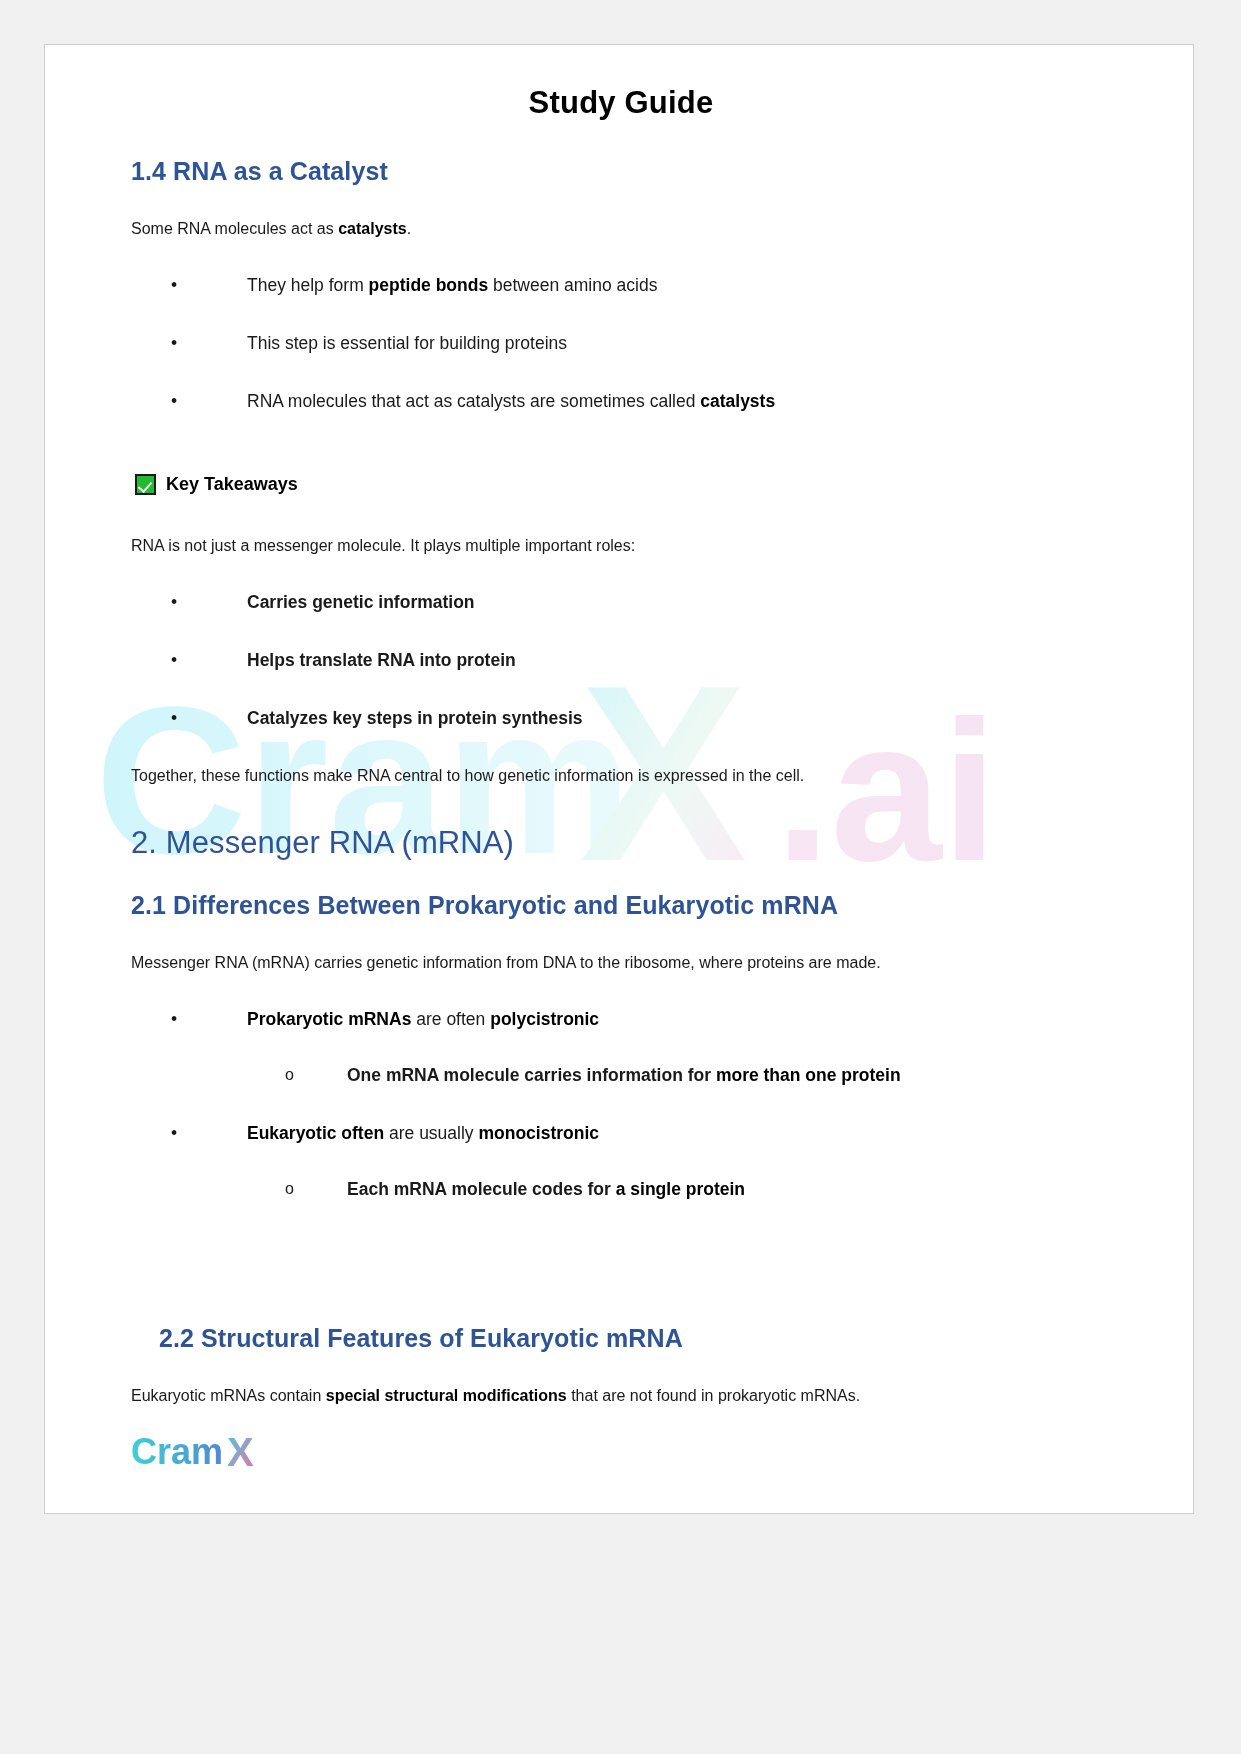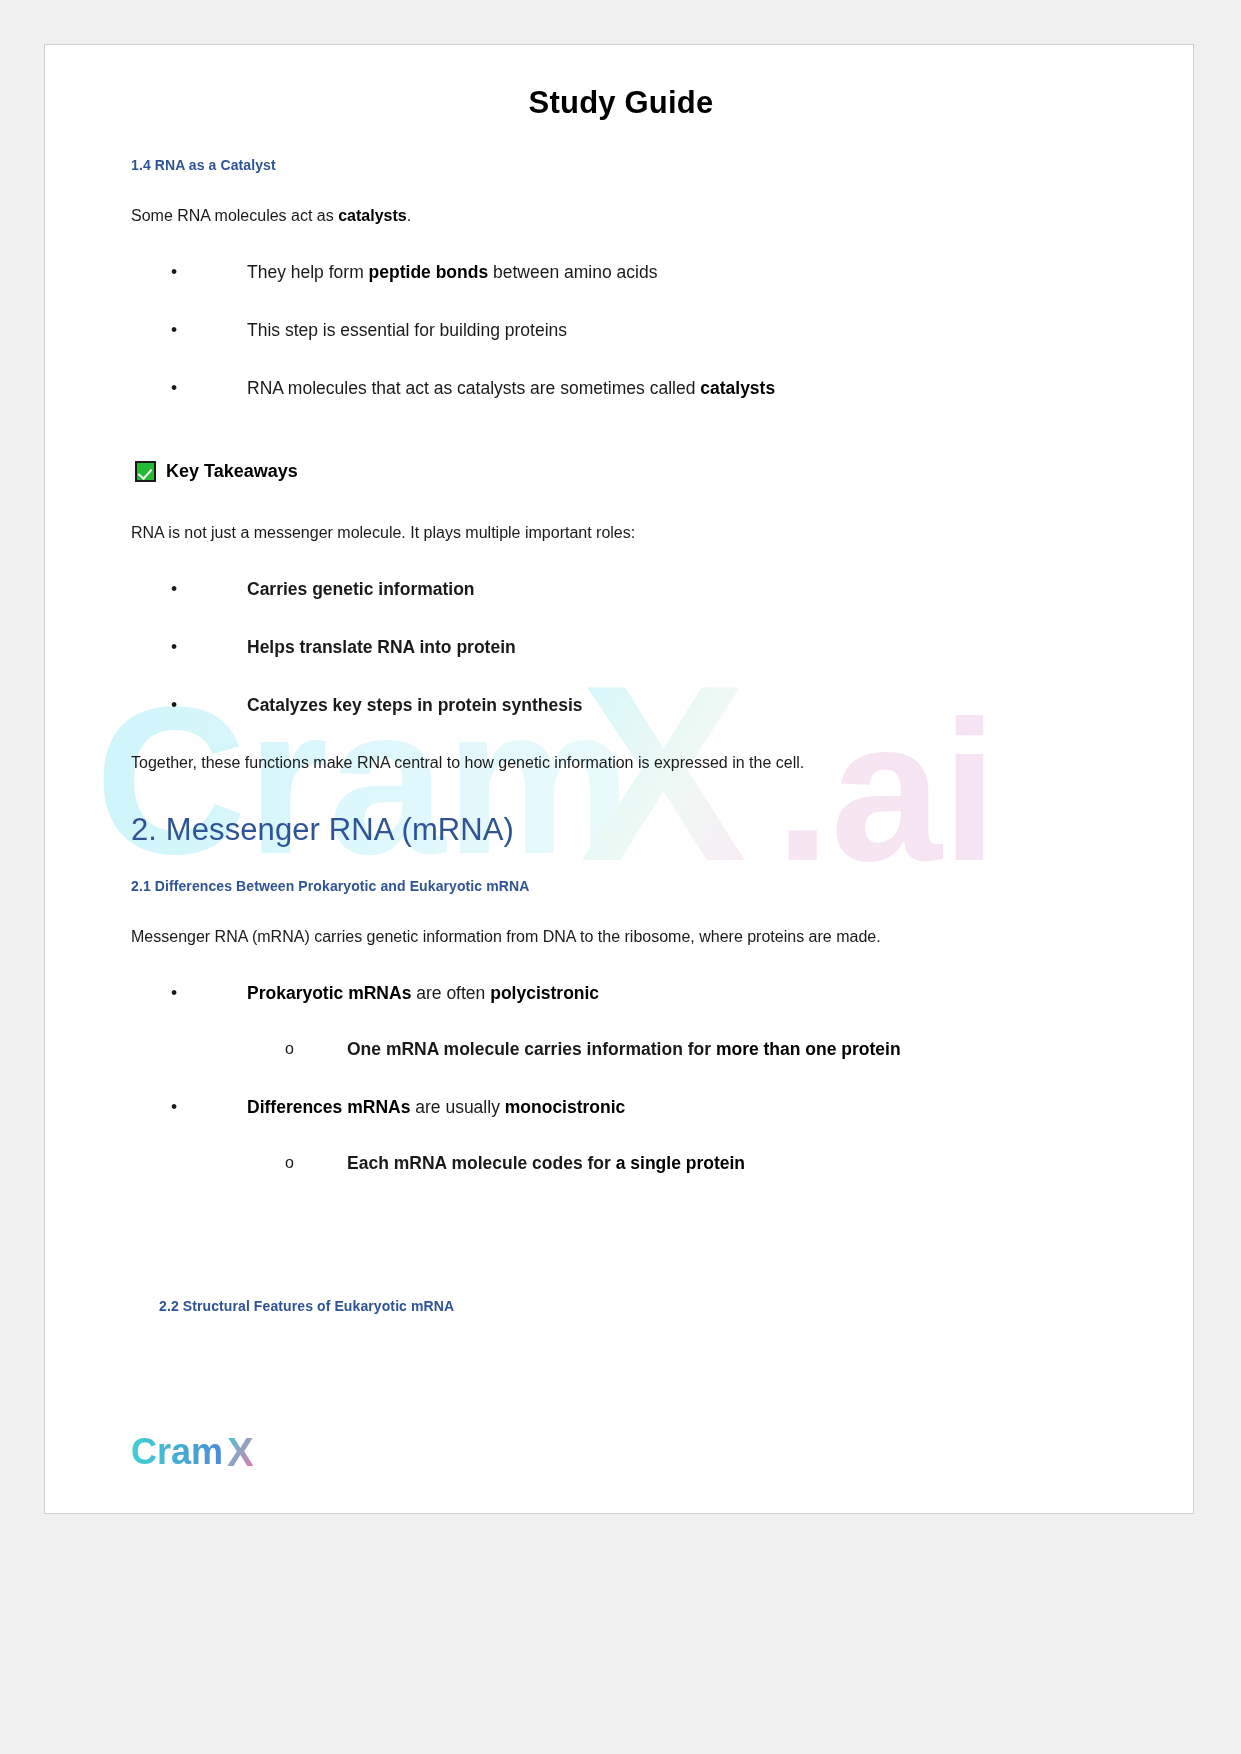--- a/index.html
+++ b/index.html
@@ -61,21 +61,21 @@
 
   
   h2.sec-big {
     font-size: 31px;
     font-weight: normal;
     color: #2f5496;
     margin: 32px 0 30px 0;
     letter-spacing: 0.1px;
   }
   h3.sec-sub {
-    font-size: 14px;
+    font-size: 25px;
     font-weight: bold;
     color: #2f5496;
     margin: 0 0 26px 0;
     letter-spacing: 0.1px;
   }
   h3.sec-sub.spaced { margin-top: 56px; margin-left: 28px; }
 
   
   p.body {
     font-size: 16px;
@@ -256,33 +256,36 @@
     <ul class="blist bold">
       <li>
         <span class="mk">•</span><b>Prokaryotic mRNAs</b><span style="font-weight:normal"> are often </span><b>polycistronic</b>
         <ul class="sublist">
           <li>
             <span class="mk">o</span><span>One mRNA molecule carries information for </span><b>more than one protein</b>
           </li>
         </ul>
       </li>
       <li style="margin-top:28px">
-        <span class="mk">•</span><b>Differences mRNAs</b><span style="font-weight:normal"> are usually </span><b>monocistronic</b>
+        <span class="mk">•</span><b>Eukaryotic often</b><span style="font-weight:normal"> are usually </span><b>monocistronic</b>
         <ul class="sublist">
           <li>
             <span class="mk">o</span><span>Each mRNA molecule codes for </span><b>a single protein</b>
           </li>
         </ul>
       </li>
     </ul>
 
     <div class="gap-lg"></div>
 
     <h3 class="sec-sub spaced">2.2 Structural Features of Eukaryotic mRNA</h3>
 
+    <p class="body">
+      <span>Eukaryotic mRNAs contain </span><b>special structural modifications</b><span> that are not found in prokaryotic mRNAs.</span>
+    </p>
 
   </div>
 
   <div class="footer-logo">
     <svg width="148" height="44" viewBox="0 0 148 44" xmlns="http://www.w3.org/2000/svg">
       <defs>
         <linearGradient id="lgc" x1="0" y1="0" x2="1" y2="0">
           <stop offset="0%" stop-color="#3fd0d4"></stop>
           <stop offset="100%" stop-color="#4f8ad6"></stop>
         </linearGradient>

